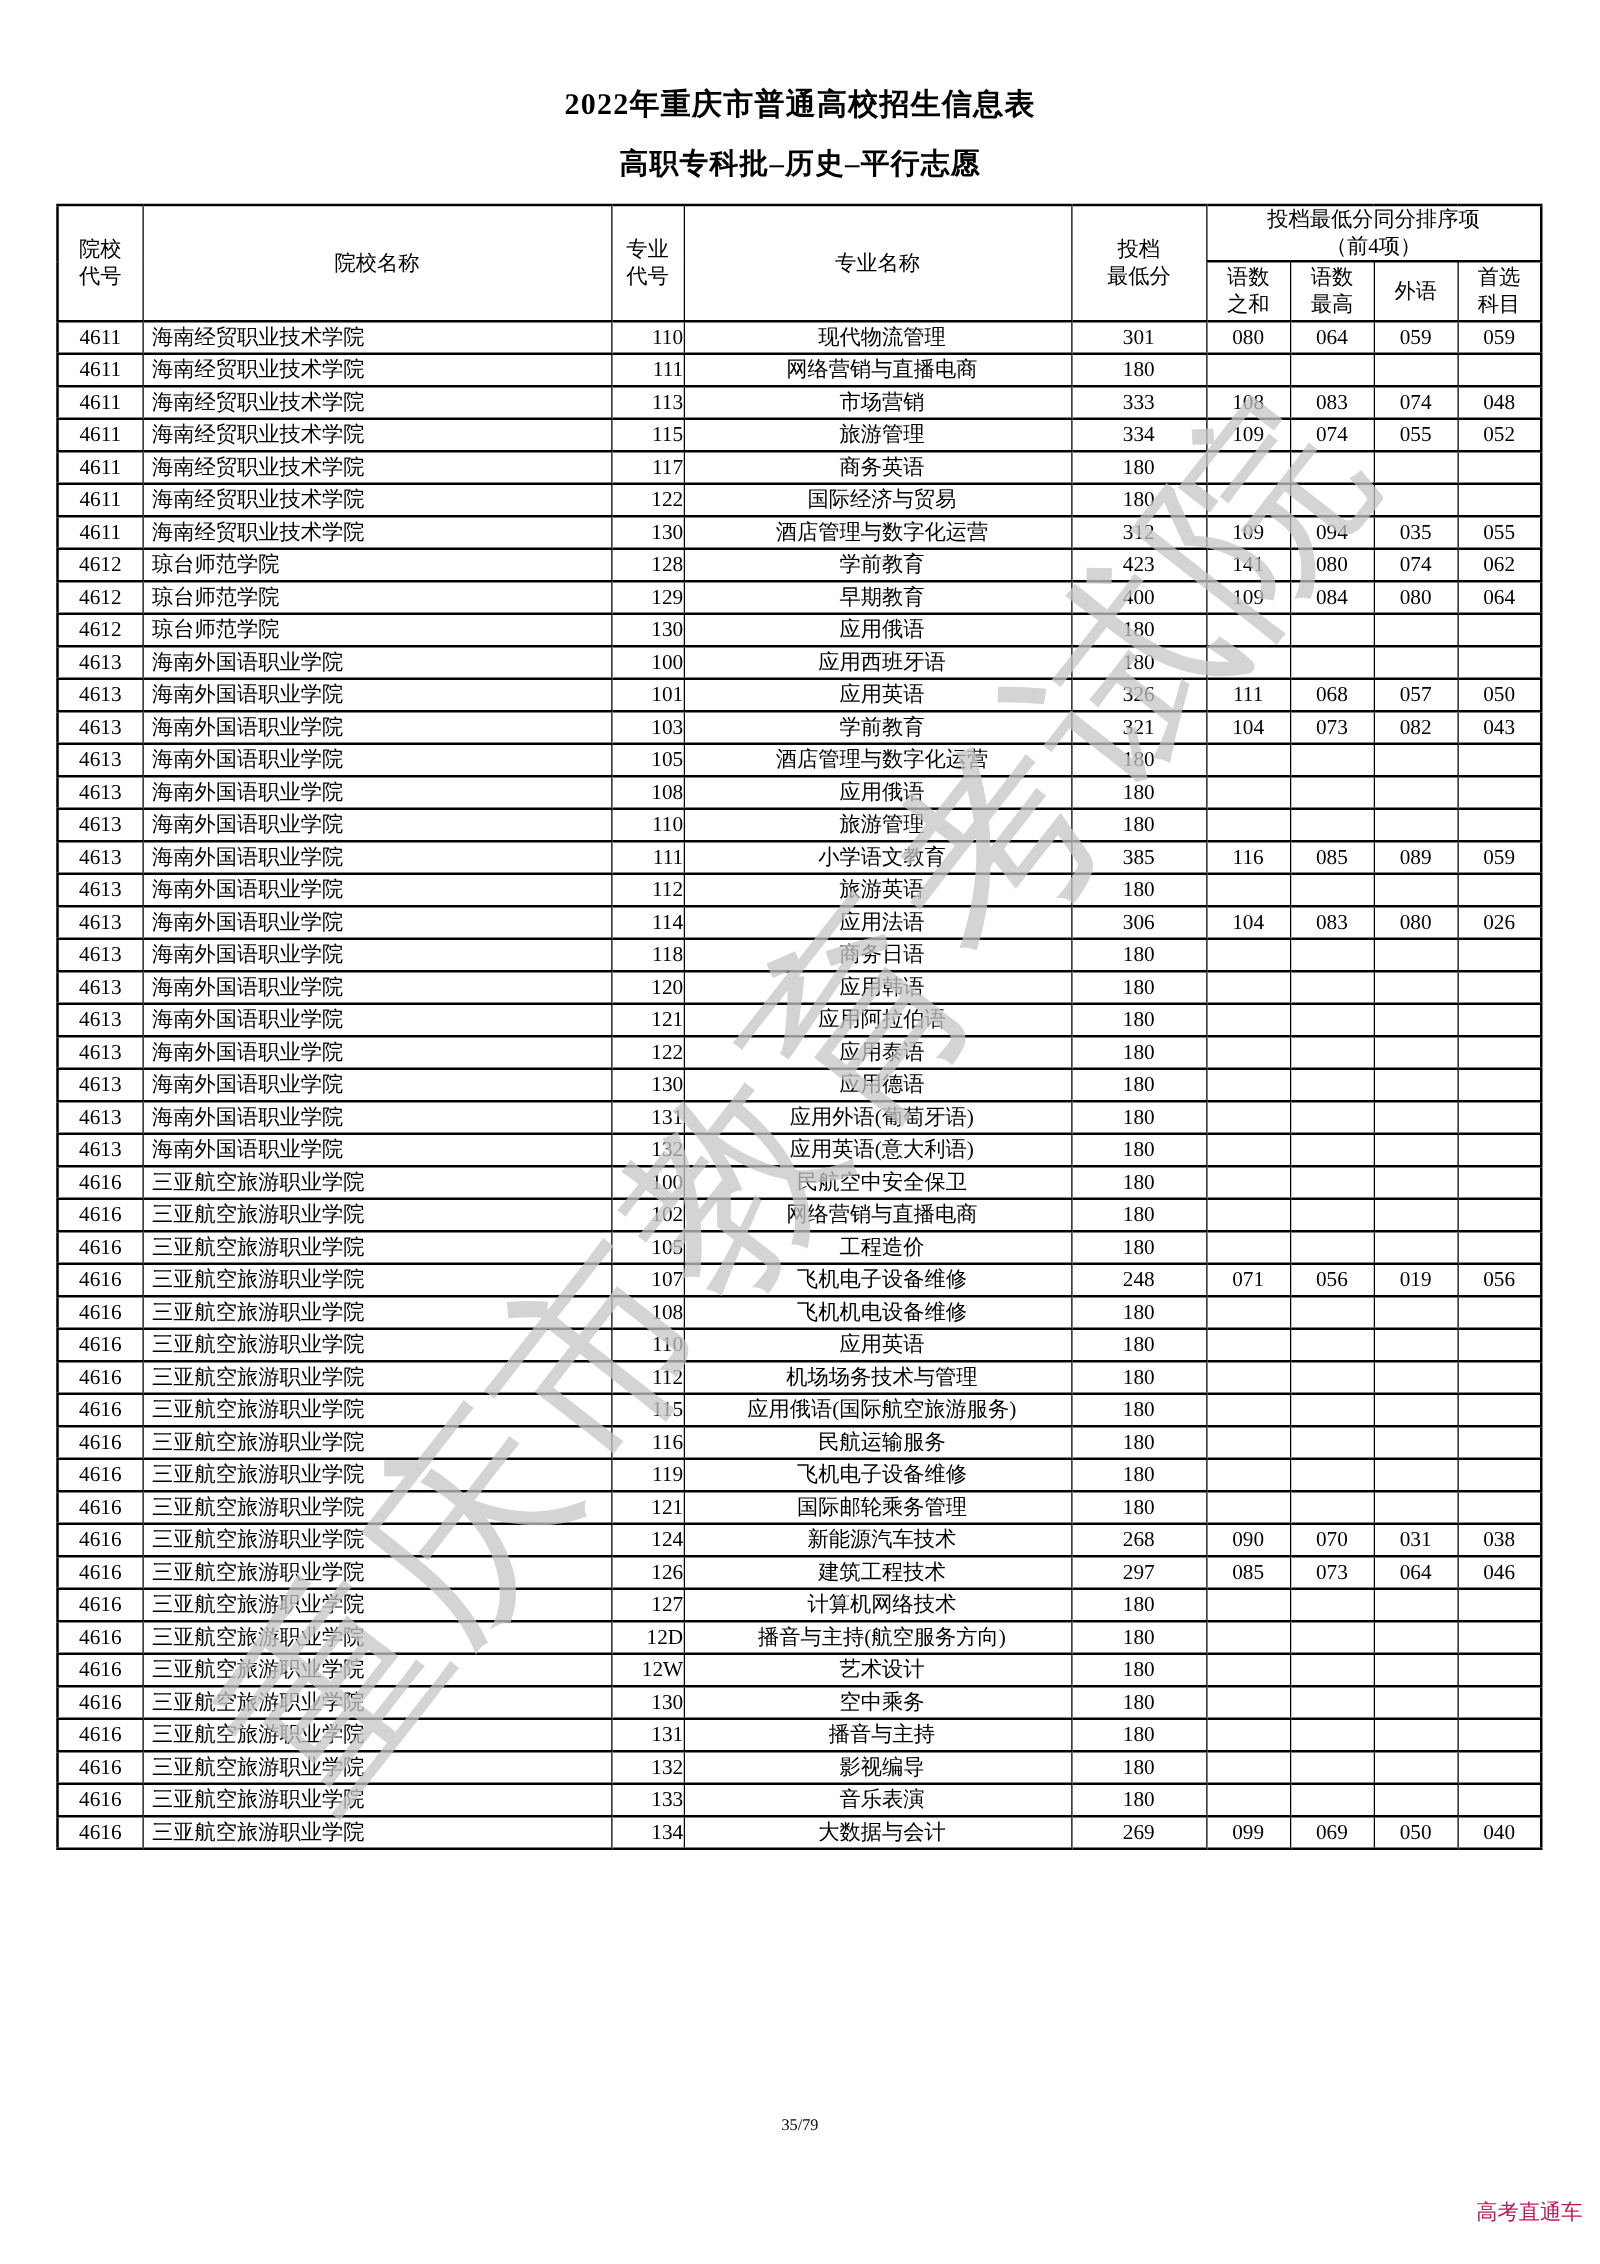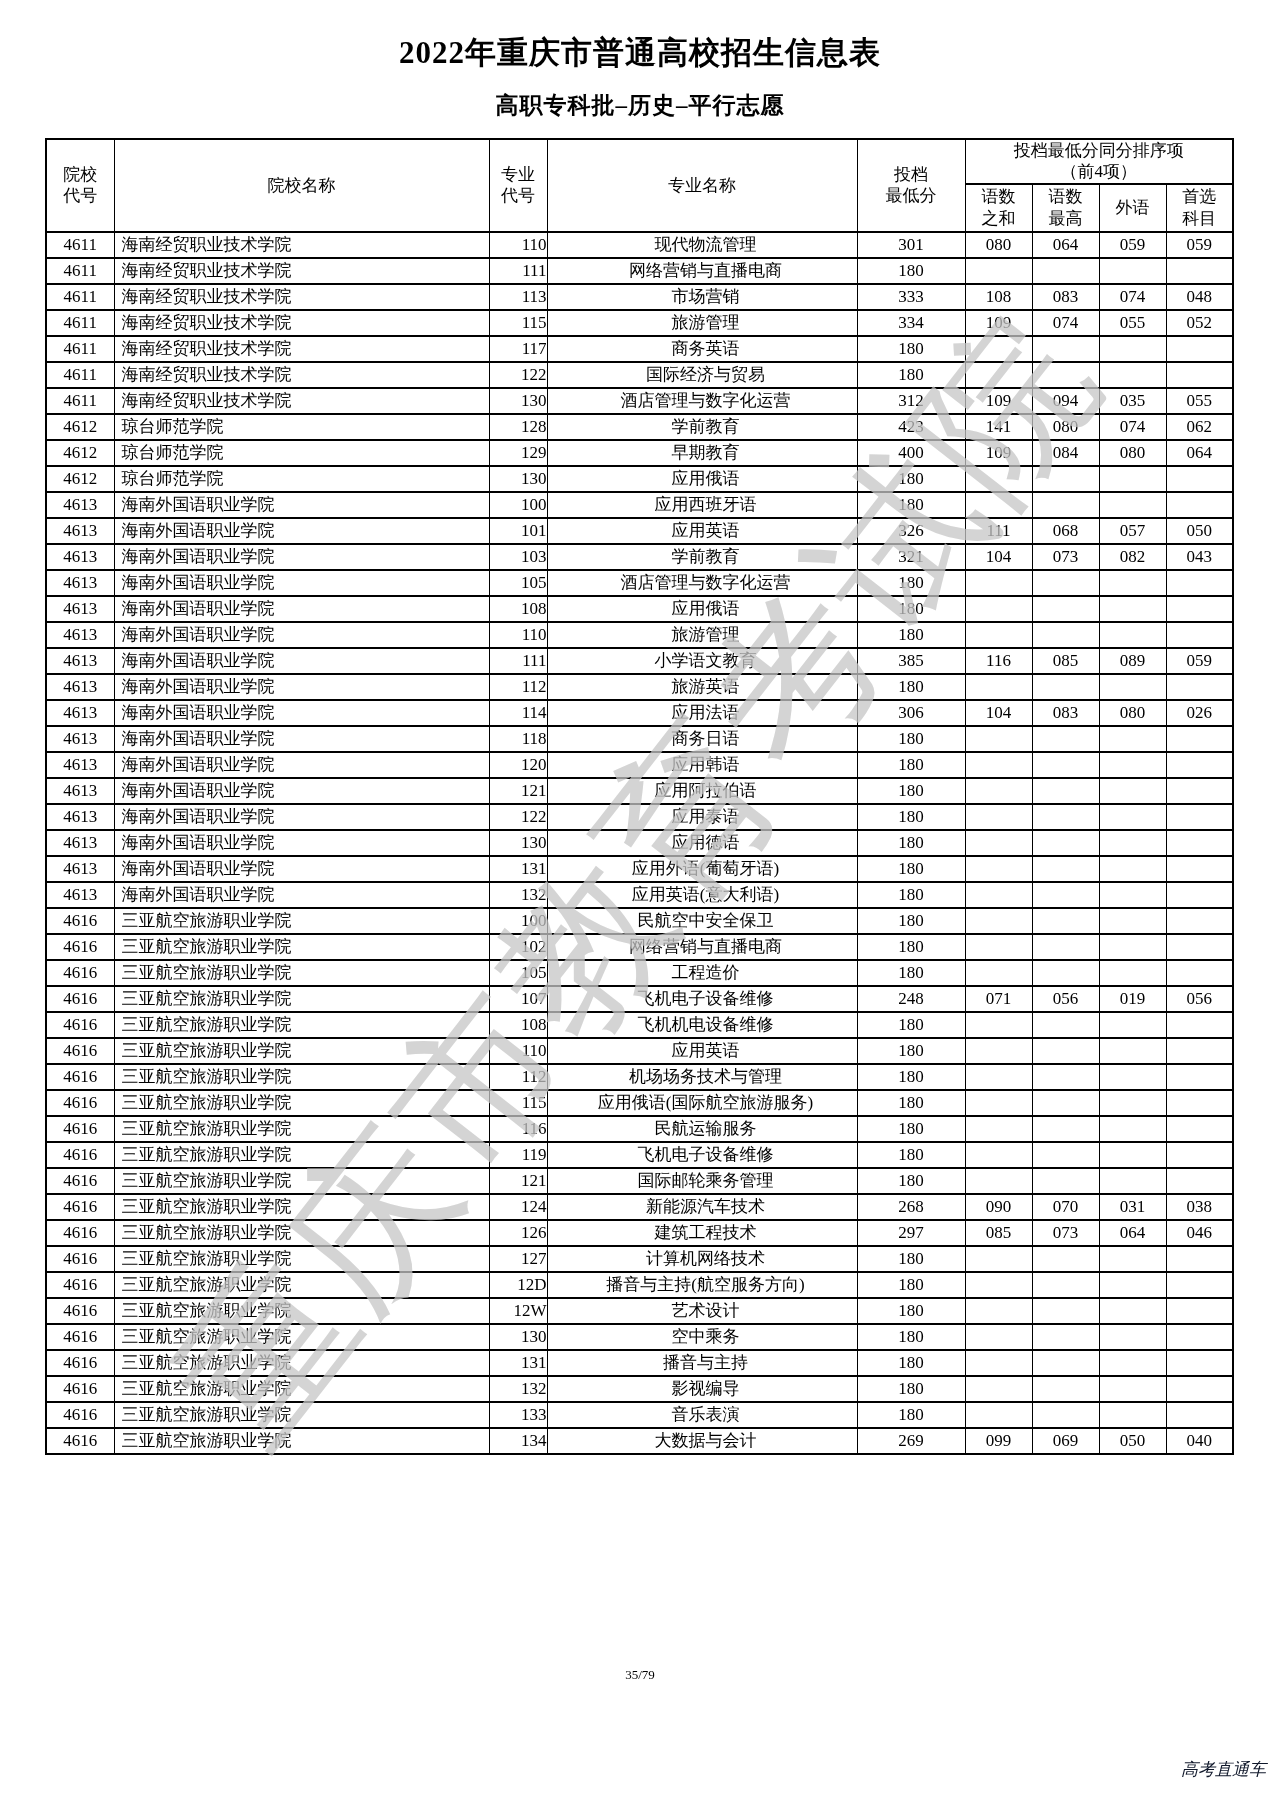--- a/index.html
+++ b/index.html
@@ -5,23 +5,23 @@
   html,body{margin:0;padding:0;background:#ffffff;}
   .page{
     position:relative;
     width:1280px;height:1811px;
     background:#ffffff;
     font-family:"Liberation Serif","DejaVu Serif",serif;
     color:#000;
     overflow:hidden;
   }
   .page-title{
-    margin:0;padding-top:32px;
+    margin:15px;padding-top:52px;
     text-align:center;
-    font-size:31px;font-weight:bold;
+    font-size:24px;font-weight:bold;
     letter-spacing:1px;
   }
   .page-subtitle{
     margin:12px;margin-top:16px;
     text-align:center;
     font-size:23px;font-weight:bold;
     letter-spacing:1px;
   }
   table.admissions{
     border-collapse:collapse;
@@ -62,23 +62,22 @@
   table.admissions td:nth-child(4){text-align:center;padding-left:7px;}
   .page-number{
     margin-top:212px;
     text-align:center;
     font-size:13px;
   }
   .brand-watermark{
     position:absolute;
     top:1758px;right:14px;
     font-size:17px;
-    color:#0f172a;
+    color:#be185d;
     font-family:"Liberation Sans","DejaVu Sans",sans-serif;
-    font-style:italic;
   }
   .watermark{
     position:absolute;
     left:640px;top:880px;
     transform:translate(-50%,-50%) rotate(-52deg);
     font-size:165px;
     letter-spacing:6px;
     color:#c6c6c6;
     opacity:0.75;
     white-space:nowrap;

